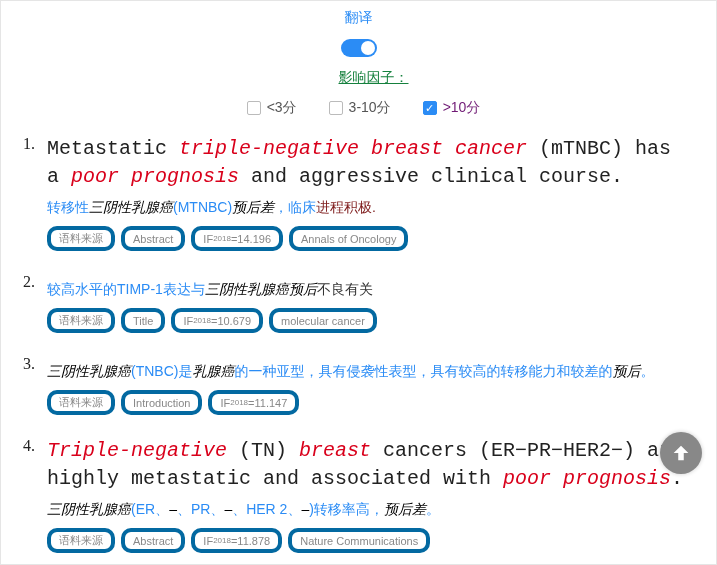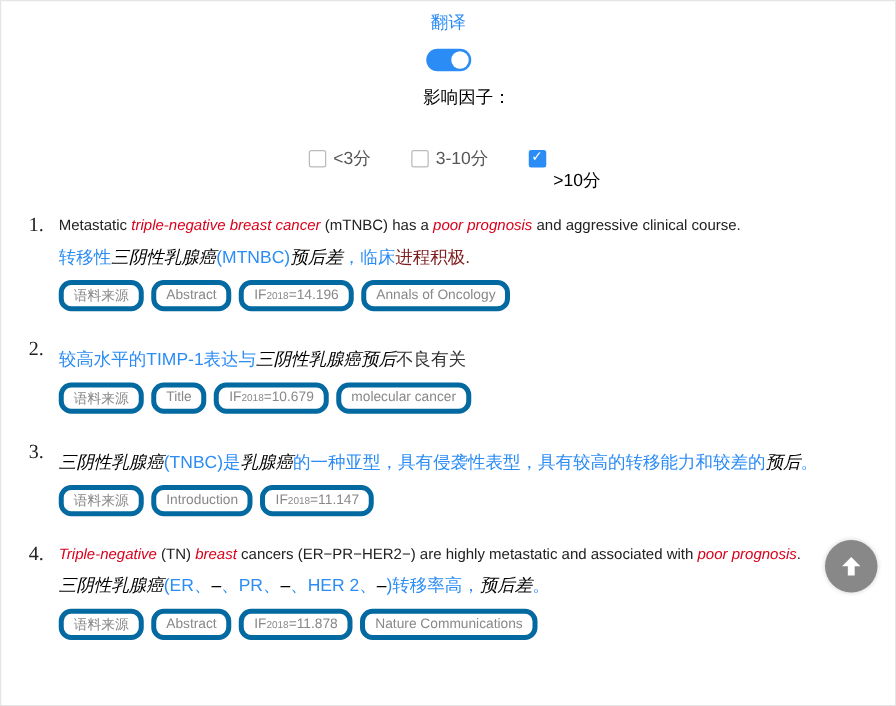--- a/index.html
+++ b/index.html
@@ -23,41 +23,41 @@
   }
   .translate-label { color: #2b8cf5; font-size: 14px; cursor: pointer; }
   .toggle {
     width: 36px; height: 18px; background: #2b8cf5; border-radius: 10px;
     position: relative; cursor: pointer;
   }
   .toggle::after {
     content: ""; position: absolute; right: 2px; top: 2px;
     width: 14px; height: 14px; background: #fff; border-radius: 50%;
   }
-  .if-label { color: #000000; margin-left: 30px; }
+  .if-label { color: #15803d; margin-left: 30px; text-decoration: underline; }
   .cb-group { display: flex; align-items: center; gap: 6px; margin-left: 10px; cursor: pointer; }
   .cb {
     width: 14px; height: 14px; border: 1px solid #bbb; border-radius: 2px;
     display: inline-flex; align-items: center; justify-content: center;
     background: #fff;
   }
   .cb.checked { background: #2b8cf5; border-color: #2b8cf5; }
   .cb.checked::after {
     content: "✓"; color: #fff; font-size: 11px; line-height: 1;
   }
   .cb-text { color: #555; font-size: 14px; }
-  .cb-text.active { color: #000000; margin-top: 37px; }
+  .cb-text.active { color: #701a75; }
 
   .list { padding: 10px 22px 0 22px; }
   .item { display: flex; margin-bottom: 22px; }
   .num { width: 24px; flex-shrink: 0; font-size: 16px; color: #222; font-family: "Times New Roman", serif; }
   .content { flex: 1; }
   .sentence {
-    font-size: 12px; color: #222; line-height: 1.4;
-    font-family: Liberation Sans, sans-serif;
+    font-size: 20px; color: #222; line-height: 1.4;
+    font-family: Liberation Mono, monospace;
     word-break: break-all;
   }
   .sentence .hl { color: #d9001b; font-style: italic; }
   .translation {
     font-size: 14px; color: #2b8cf5; margin-top: 6px;
     font-family: Arial, "Microsoft YaHei", sans-serif;
     line-height: 1.5;
   }
   .translation .hl { color: #000000; font-style: italic; }
   .tags { margin-top: 8px; display: flex; gap: 6px; flex-wrap: wrap; }

